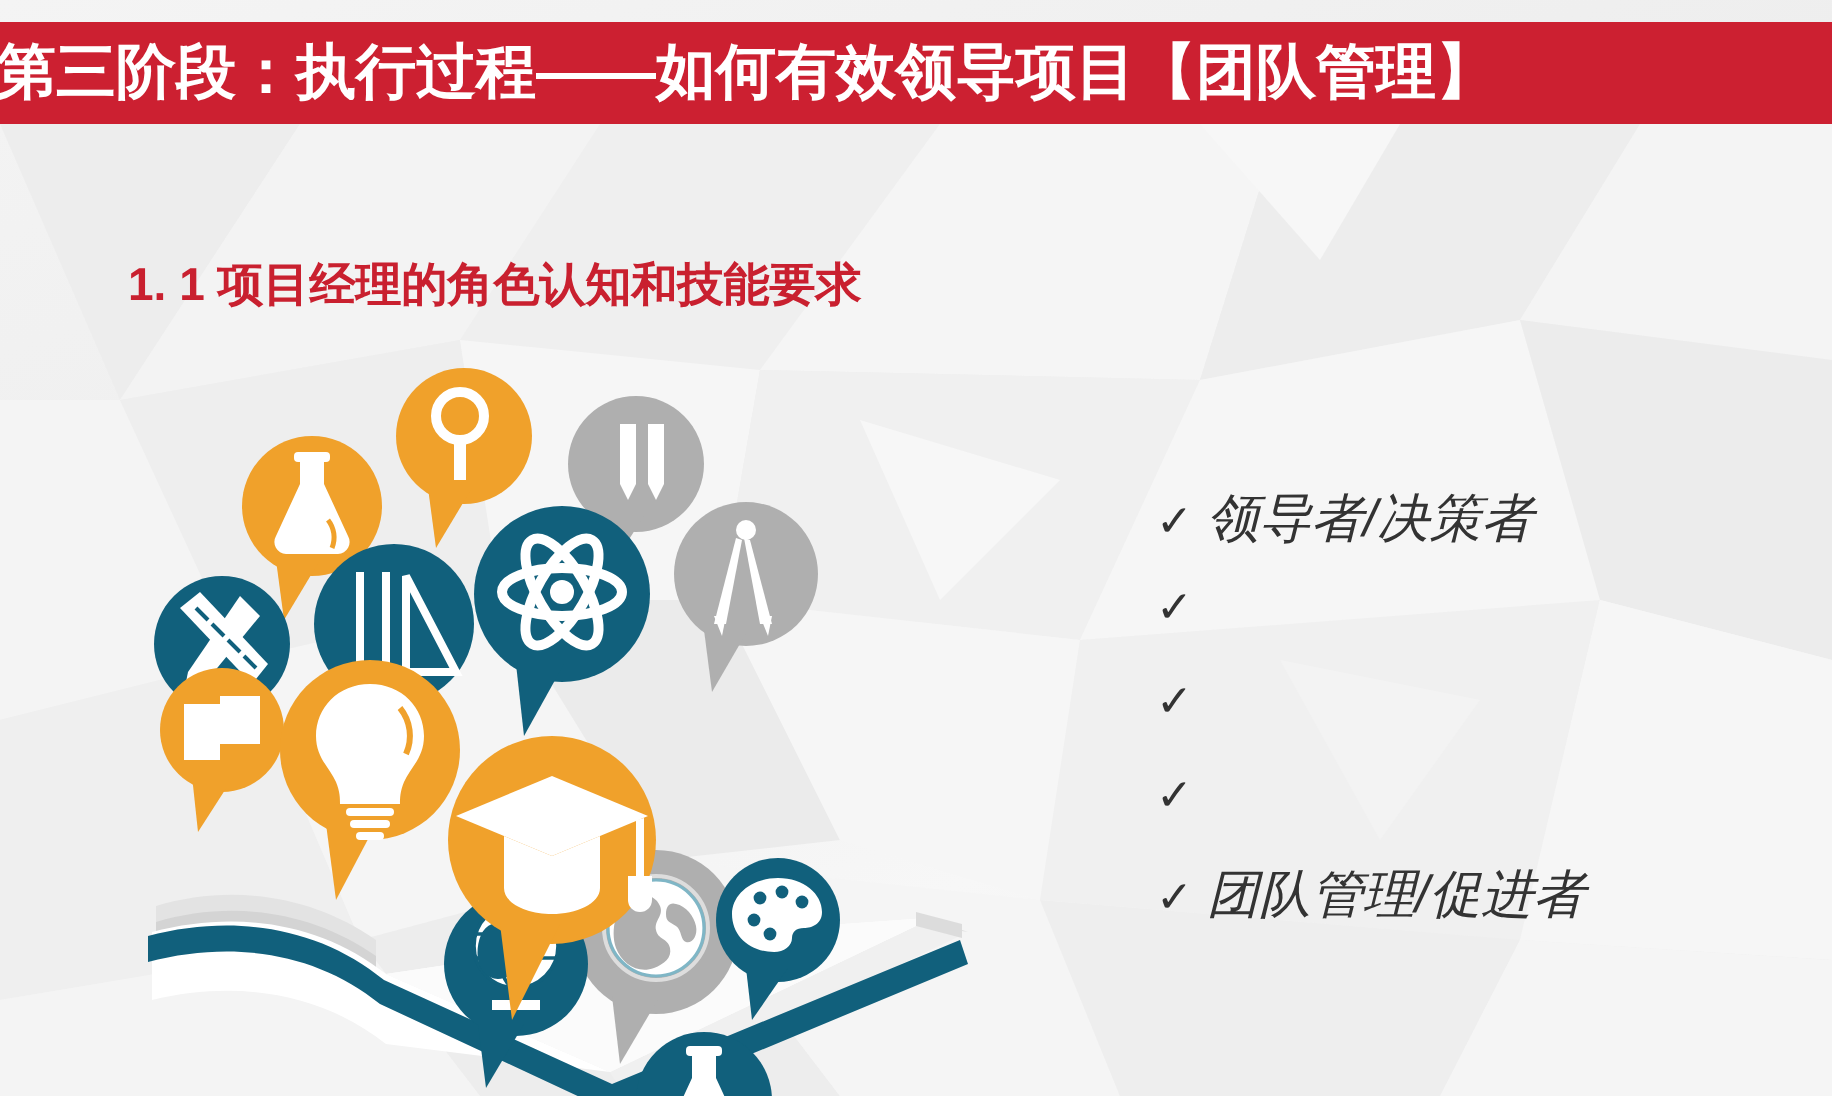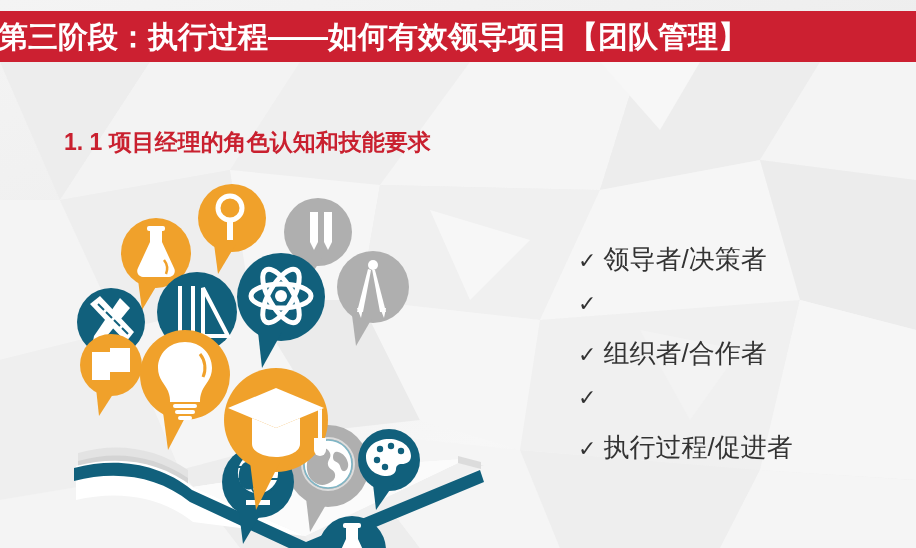--- a/index.html
+++ b/index.html
@@ -79,21 +79,21 @@
     color: #333333;
     font-size: 26px;
     white-space: nowrap;
   }
   .bullet-check {
     font-size: 22px;
     margin-right: 7px;
     color: #333333;
     line-height: 1;
   }
-  .bullet-label { line-height: 1; }
+  .bullet-label { line-height: 1; font-style: italic; }
 
   
   #illustration {
     position: absolute;
     left: 60px;
     top: 170px;
     width: 440px;
     height: 378px;
   }
   #illustration svg { display:block; width:440px; height:378px; }
@@ -334,24 +334,23 @@
   <div id="bullets">
     <div class="bullet-row">
       <span class="bullet-check">✓</span>
       <span class="bullet-label">领导者/决策者</span>
     </div>
     <div class="bullet-row">
       <span class="bullet-check">✓</span>
     </div>
     <div class="bullet-row">
       <span class="bullet-check">✓</span>
-      <span class="bullet-label">组织者/合作者</span>
-    </div>
-    <div class="bullet-row">
-      <span class="bullet-check">✓</span>
-    </div>
-    <div class="bullet-row">
-      <span class="bullet-check">✓</span>
-      <span class="bullet-label">执行过程/促进者</span>
+    </div>
+    <div class="bullet-row">
+      <span class="bullet-check">✓</span>
+    </div>
+    <div class="bullet-row">
+      <span class="bullet-check">✓</span>
+      <span class="bullet-label">团队管理/促进者</span>
     </div>
   </div>
 
 </div>
 
 </body></html>

